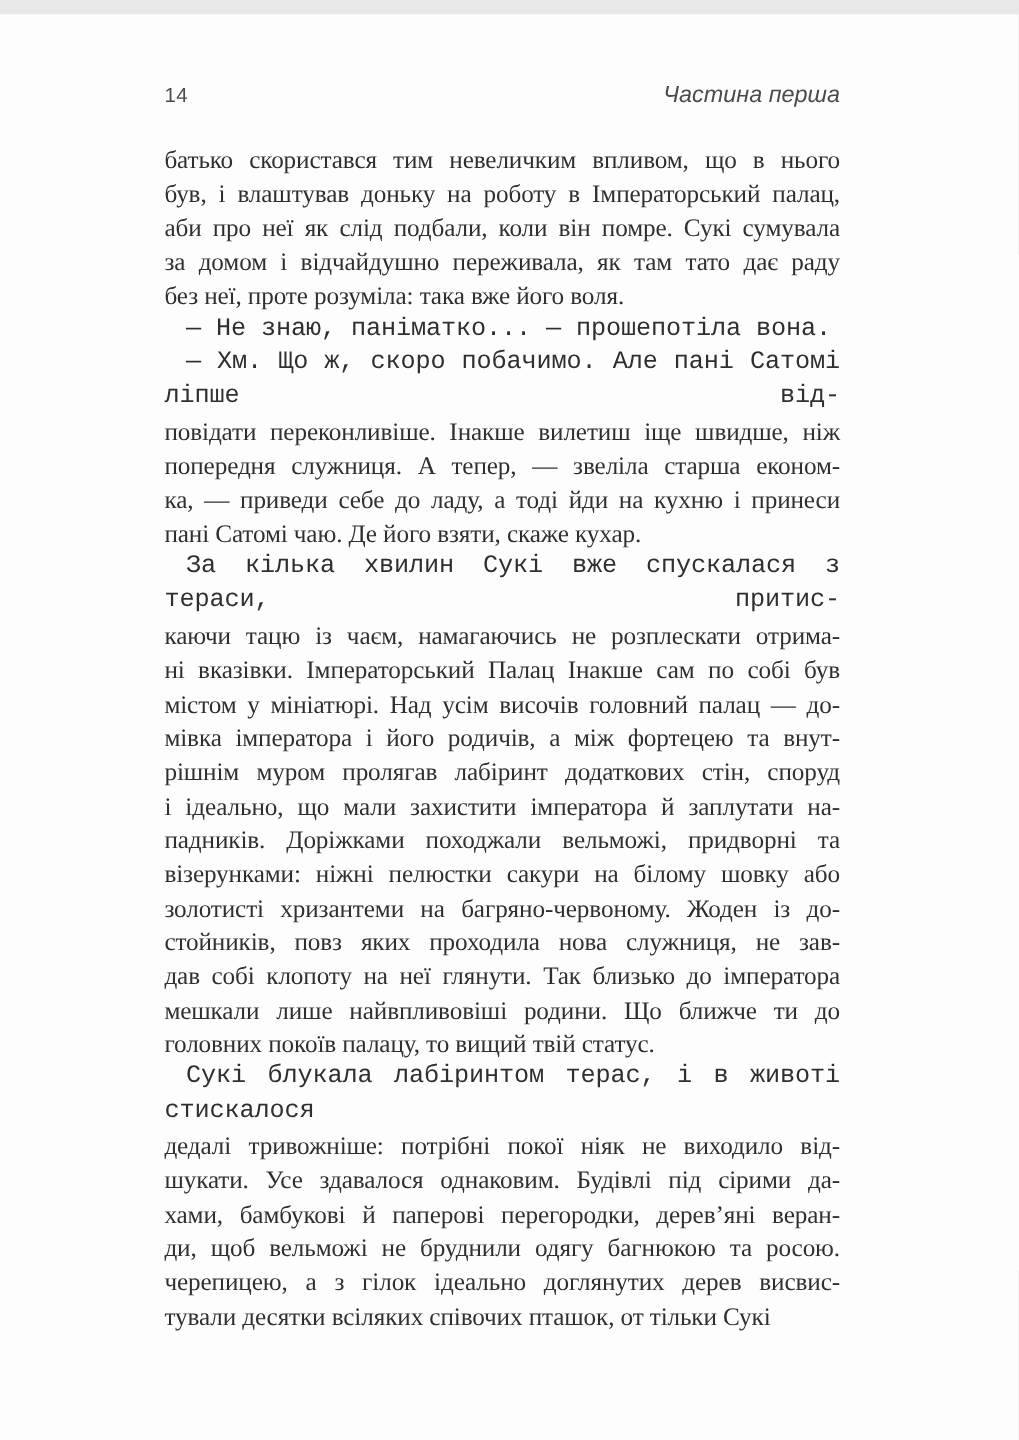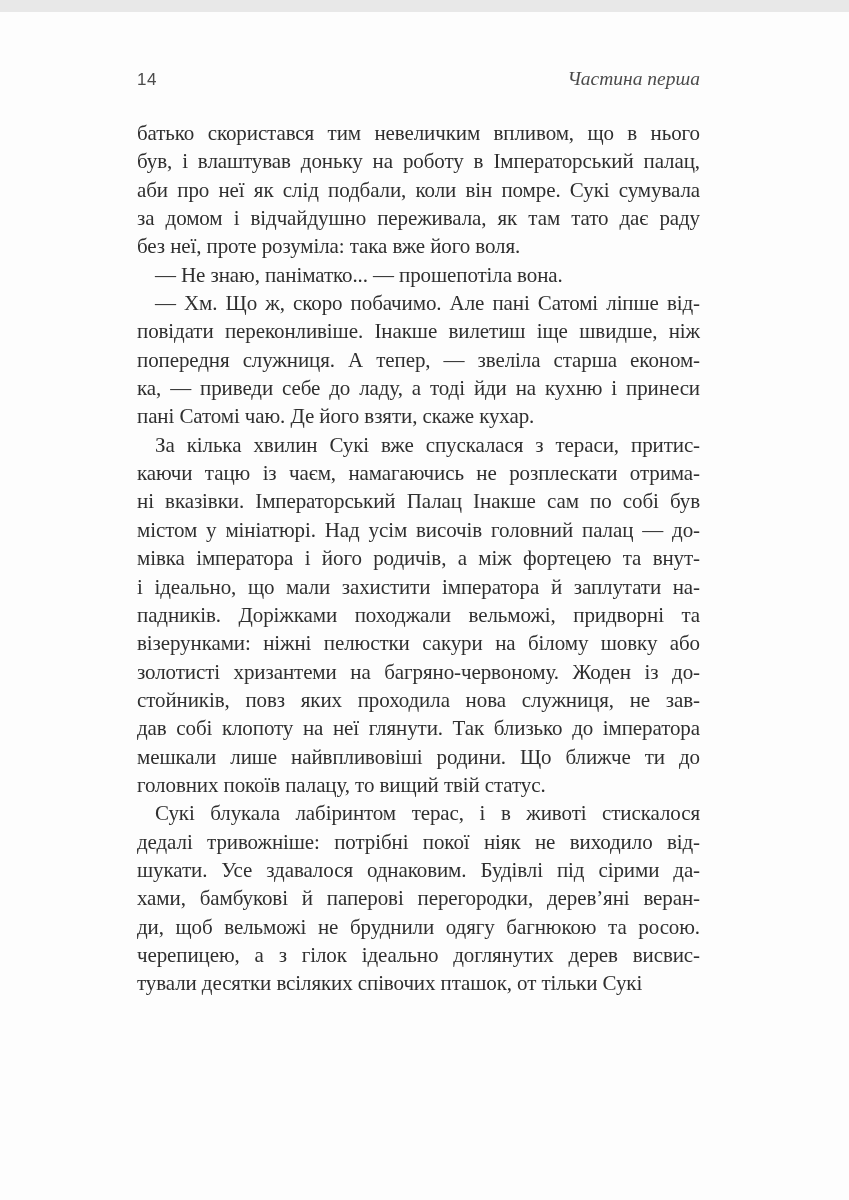--- a/index.html
+++ b/index.html
@@ -22,21 +22,21 @@
     justify-content: space-between;
     align-items: baseline;
     color: #4b4b4b;
   }
   .folio {
     font-family: "Liberation Sans", "DejaVu Sans", sans-serif;
     font-size: 17px;
     letter-spacing: 0.5px;
   }
   .running-head {
-    font-family: Liberation Serif, serif;
+    font-family: Liberation Sans, sans-serif;
     font-style: italic;
     font-size: 19.5px;
   }
   .page-text {
     position: absolute;
     left: 137px;
     top: 107px;
     width: 563px;
     font-size: 21px;
     line-height: 28.35px;
@@ -45,21 +45,21 @@
   .line {
     text-align: justify;
     text-align-last: justify;
     white-space: normal;
     letter-spacing: -0.1px;
   }
   .line.last {
     text-align: right;
     text-align-last: left;
   }
-  .line.indent { text-indent: 18px; }
+  .line.indent { text-indent: 18px; font-family: Liberation Mono, monospace; }
 </style>
 </head>
 <body>
 
 <div class="page">
   <div class="page-header">
     <span class="folio">14</span>
     <span class="running-head">Частина перша</span>
   </div>
   <div class="page-text">
@@ -79,20 +79,21 @@
         <div class="line">попередня служниця. А тепер, — звеліла старша економ-</div>
         <div class="line">ка, — приведи себе до ладу, а тоді йди на кухню і принеси</div>
         <div class="line last">пані Сатомі чаю. Де його взяти, скаже кухар.</div>
       </div>
       <div class="para">
         <div class="line indent">За кілька хвилин Сукі вже спускалася з тераси, притис-</div>
         <div class="line">каючи тацю із чаєм, намагаючись не розплескати отрима-</div>
         <div class="line">ні вказівки. Імператорський Палац Інакше сам по собі був</div>
         <div class="line">містом у мініатюрі. Над усім височів головний палац — до-</div>
         <div class="line">мівка імператора і його родичів, а між фортецею та внут-</div>
+        <div class="line">рішнім муром пролягав лабіринт додаткових стін, споруд</div>
         <div class="line">і ідеально, що мали захистити імператора й заплутати на-</div>
         <div class="line">падників. Доріжками походжали вельможі, придворні та</div>
         <div class="line">візерунками: ніжні пелюстки сакури на білому шовку або</div>
         <div class="line">золотисті хризантеми на багряно-червоному. Жоден із до-</div>
         <div class="line">стойників, повз яких проходила нова служниця, не зав-</div>
         <div class="line">дав собі клопоту на неї глянути. Так близько до імператора</div>
         <div class="line">мешкали лише найвпливовіші родини. Що ближче ти до</div>
         <div class="line last">головних покоїв палацу, то вищий твій статус.</div>
       </div>
       <div class="para">

